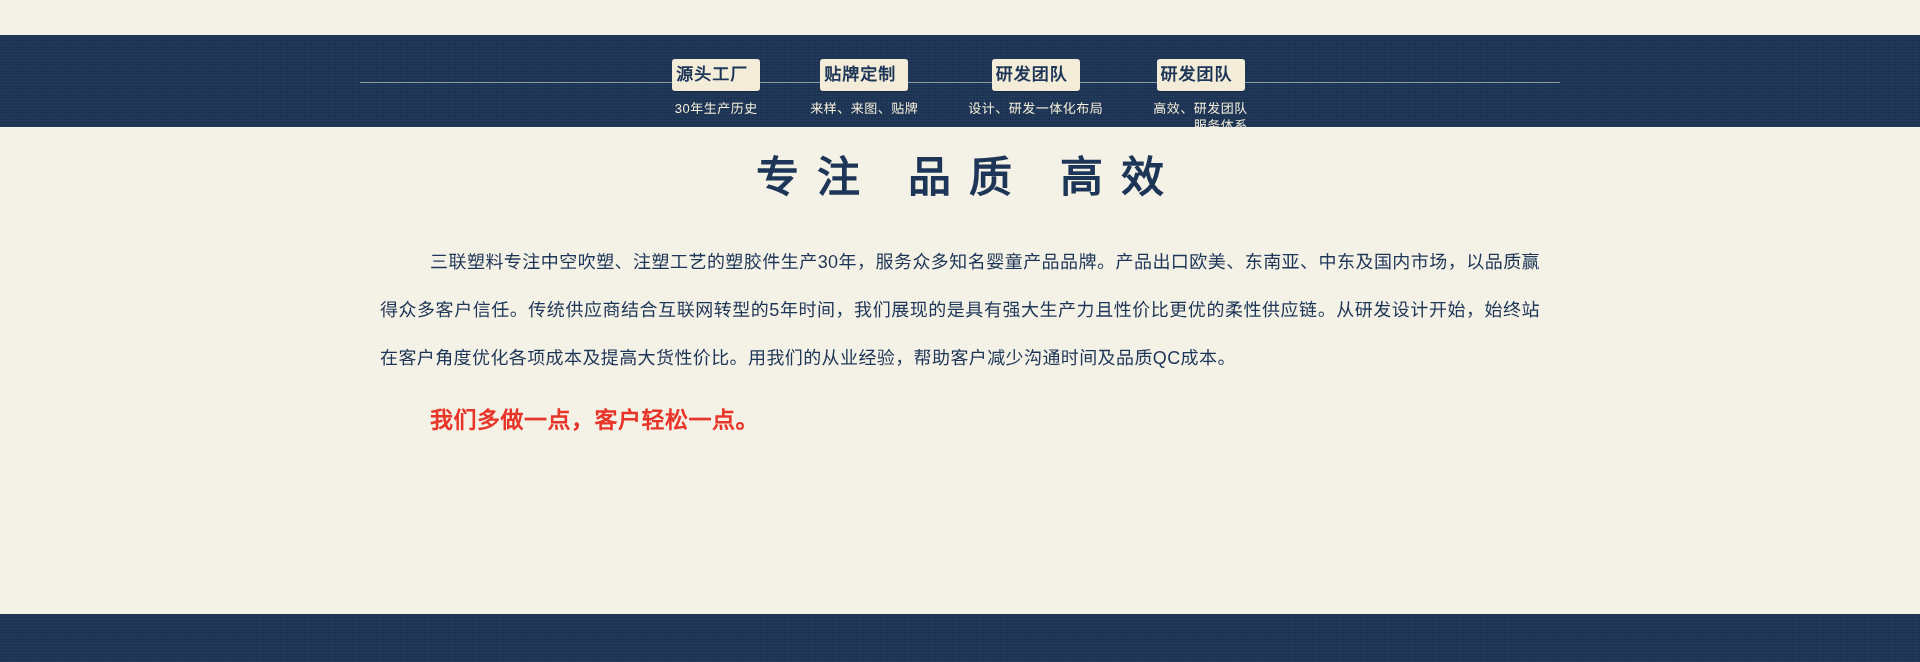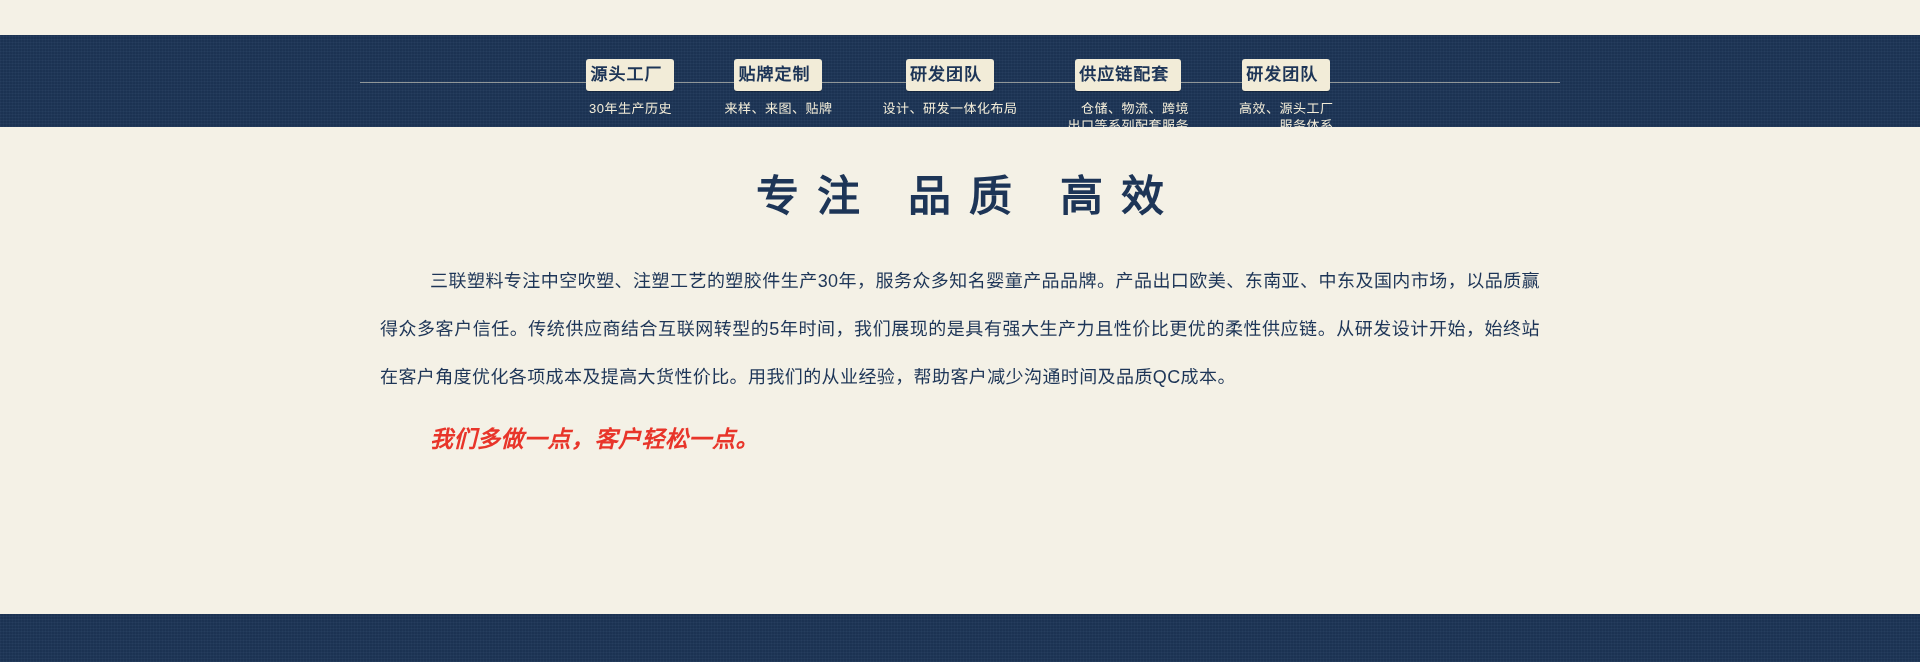--- a/index.html
+++ b/index.html
@@ -94,21 +94,21 @@
   .content {
     position: absolute;
     left: 0;
     top: 127px;
     width: 1920px;
     height: 400px;
   }
 
   .headline {
     margin: 0;
-    padding-top: 44px;
+    padding-top: 25px;
     text-align: center;
     color: #1d3557;
     font-size: 43px;
     font-weight: bold;
     letter-spacing: 18px;
     text-indent: 18px;
     line-height: 1.2;
   }
 
   .body-text {
@@ -124,21 +124,20 @@
 
   .slogan {
     width: 1160px;
     margin: 22px auto 0 auto;
     color: #e8352a;
     font-size: 23px;
     font-weight: bold;
     line-height: 32px;
     text-indent: 50px;
     letter-spacing: 0.5px;
-    font-style: italic;
   }
 
   
   .bottom-band {
     position: absolute;
     left: 0;
     bottom: 0;
     width: 1920px;
     height: 48px;
     background: #1d3557;
@@ -176,29 +175,24 @@
       <div class="feature">
         <div class="feature-badge">贴牌定制</div>
         <div class="feature-desc">来样、来图、贴牌</div>
       </div>
 
       <div class="feature">
         <div class="feature-badge">研发团队</div>
         <div class="feature-desc">设计、研发一体化布局</div>
       </div>
 
-      <div class="feature">
-        <div class="feature-badge">供应链配套</div>
-        <div class="feature-desc">仓储、物流、跨境
-出口等系列配套服务</div>
-      </div>
 
       <div class="feature">
         <div class="feature-badge">研发团队</div>
-        <div class="feature-desc">高效、源头工厂
+        <div class="feature-desc">高效、研发团队
 服务体系</div>
       </div>
 
     </div>
   </div>
 
   <div class="content">
     <h1 class="headline">专注 品质 高效</h1>
     <p class="body-text">三联塑料专注中空吹塑、注塑工艺的塑胶件生产30年，服务众多知名婴童产品品牌。产品出口欧美、东南亚、中东及国内市场，以品质赢得众多客户信任。传统供应商结合互联网转型的5年时间，我们展现的是具有强大生产力且性价比更优的柔性供应链。从研发设计开始，始终站在客户角度优化各项成本及提高大货性价比。用我们的从业经验，帮助客户减少沟通时间及品质QC成本。</p>
     <p class="slogan">我们多做一点，客户轻松一点。</p>

